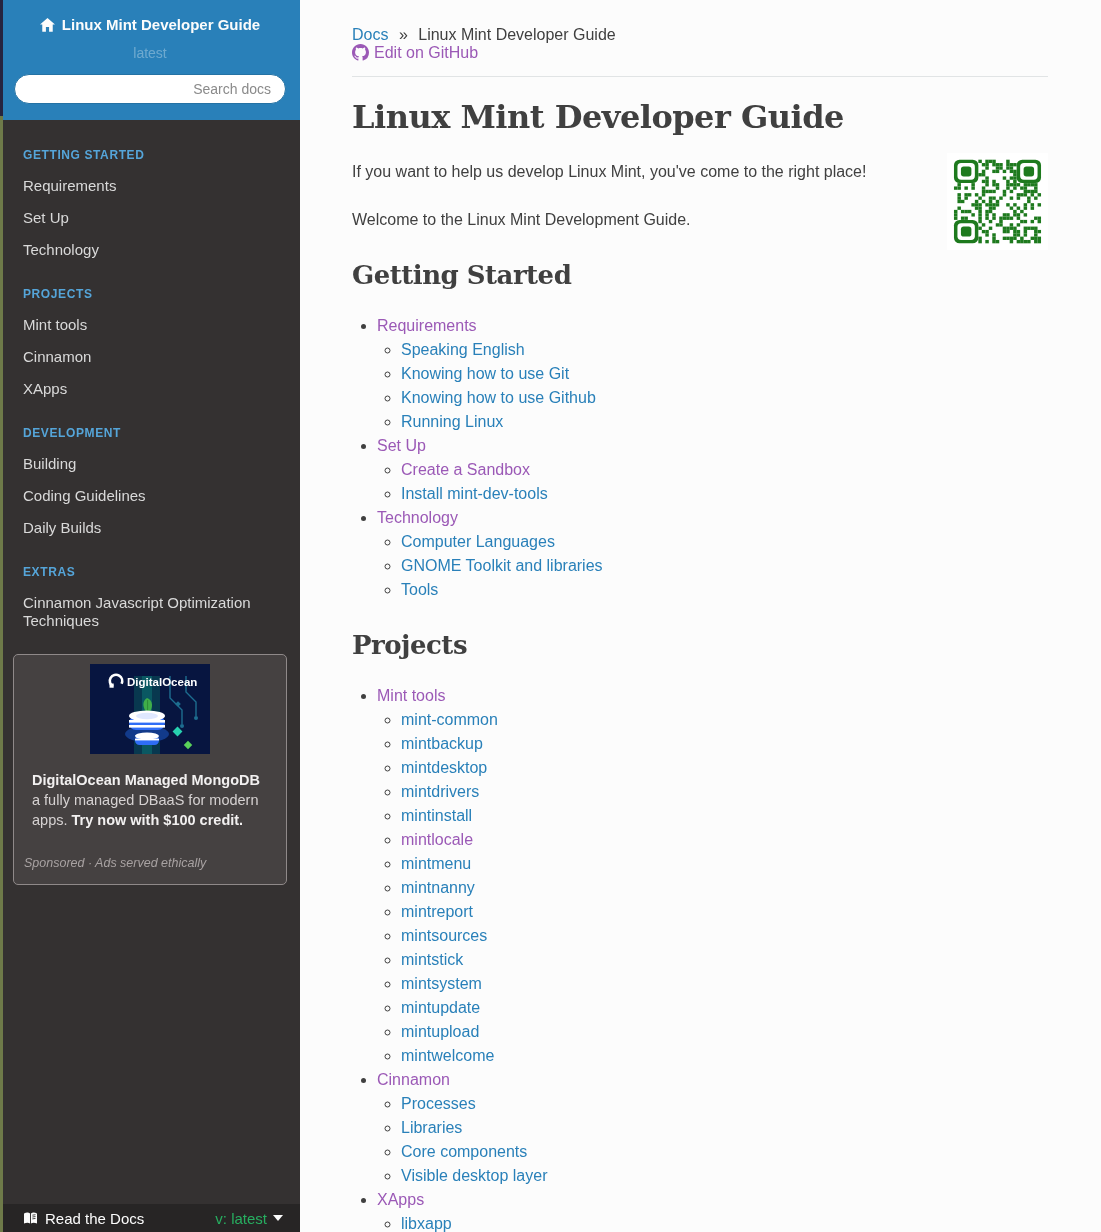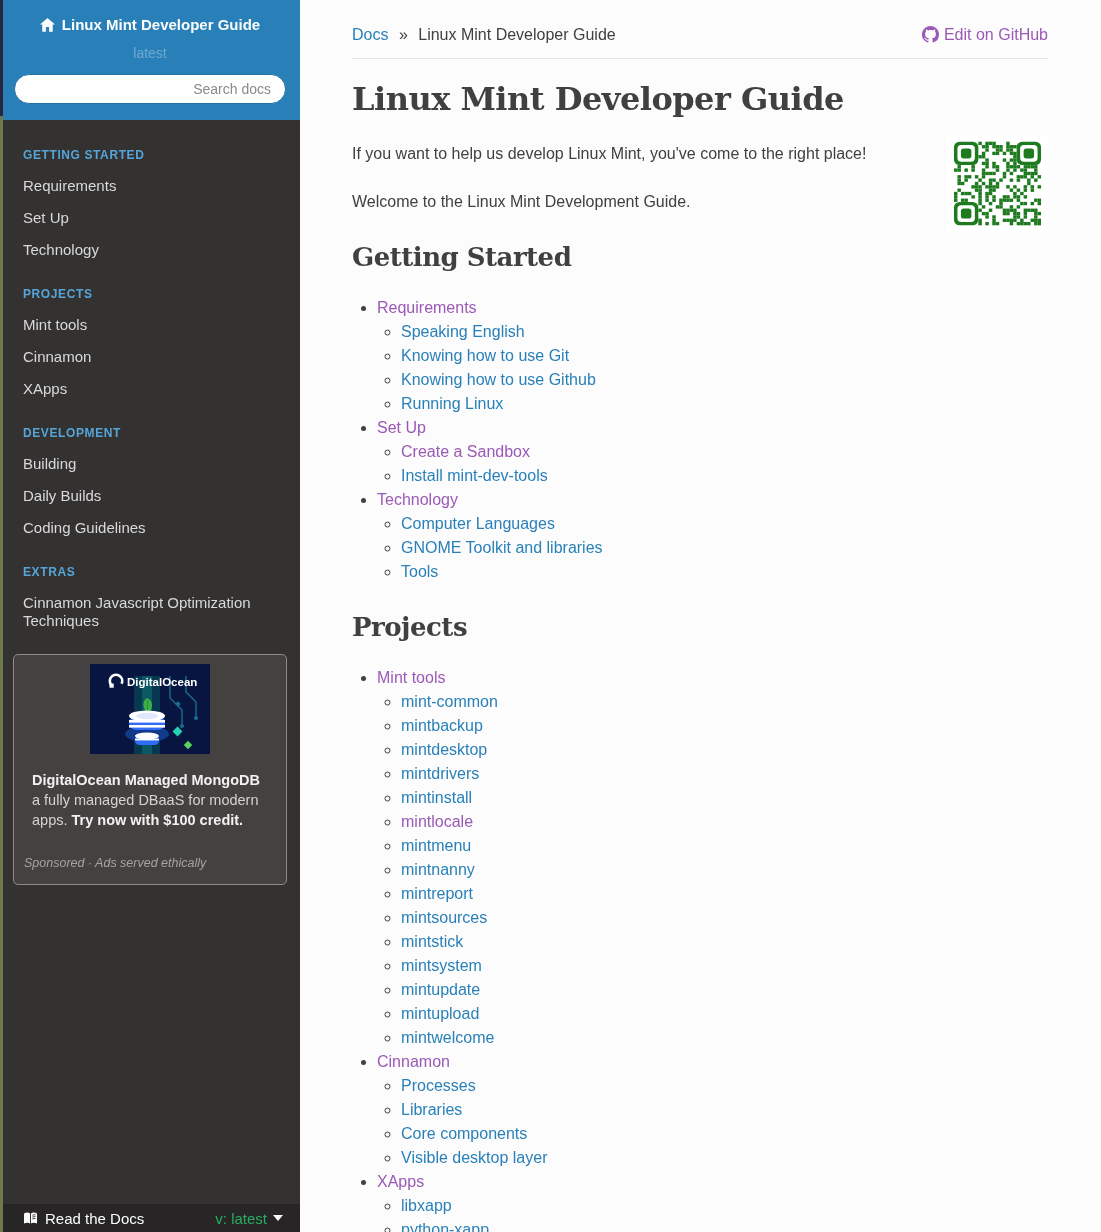--- a/index.html
+++ b/index.html
@@ -33,21 +33,21 @@
   
   .footer-bar { position:absolute; left:0; bottom:0; width:300px; height:28px; background:#272525; display:flex; align-items:center; justify-content:space-between; padding:0 17px 0 23px; z-index:20; }
   .rtd-label { display:inline-flex; align-items:center; gap:7px; color:#fcfcfc; font-size:15px; cursor:pointer; }
   .fly-version { display:inline-flex; align-items:center; gap:6px; color:#27ae60; font-size:15px; cursor:pointer; }
   .caret-down { width:0; height:0; border-left:5px solid transparent; border-right:5px solid transparent; border-top:6px solid #fcfcfc; display:inline-block; }
 
   
   .main { position:absolute; left:300px; top:0; width:801px; height:1232px; background:#fcfcfc; }
   .content { padding:26px 52px 0; max-width:800px; color:#404040; }
 
-  .crumb-row { display:flex; justify-content:space-between; align-items:flex-start; font-size:16px; }
+  .crumb-row { display:flex; justify-content:space-between; align-items:flex-start; font-size:16px;flex-direction:column; }
   .crumb-left { color:#404040; }
   .crumb-sep { margin:0 6px; color:#404040; }
   a.link-blue { color:#2980b9; text-decoration:none; cursor:pointer; }
   a.link-visited { color:#9b59b6; text-decoration:none; cursor:pointer; }
   .edit-github { display:inline-flex; align-items:flex-start; gap:5px; color:#9b59b6; font-size:16px; text-decoration:none; cursor:pointer; }
   .crumb-hr { border:none; border-top:1px solid #e1e4e5; margin-top:14px; }
 
   h1.page-title { font-family:"DejaVu Serif", serif; font-weight:700; font-size:32px; color:#404040; margin:21px 0 24px; letter-spacing:-0.5px; }
   h2.section-title { font-family:"DejaVu Serif", serif; font-weight:700; font-size:26px; color:#404040; margin:28px 0 0; letter-spacing:-0.5px; }
   .content p { font-size:16px; line-height:24px; margin-bottom:24px; }
@@ -80,22 +80,22 @@
       <p class="side-caption">GETTING STARTED</p>
       <a class="side-item">Requirements</a>
       <a class="side-item">Set Up</a>
       <a class="side-item">Technology</a>
       <p class="side-caption">PROJECTS</p>
       <a class="side-item">Mint tools</a>
       <a class="side-item">Cinnamon</a>
       <a class="side-item">XApps</a>
       <p class="side-caption">DEVELOPMENT</p>
       <a class="side-item">Building</a>
+      <a class="side-item">Coding Guidelines</a>
       <a class="side-item">Daily Builds</a>
-      <a class="side-item">Coding Guidelines</a>
       <p class="side-caption">EXTRAS</p>
       <a class="side-item">Cinnamon Javascript Optimization Techniques</a>
     </nav>
 
   <div class="ad-panel">
     <svg class="ad-image" viewBox="0 0 120 90">
       <rect x="0" y="0" width="120" height="90" fill="#071540"></rect>
       <rect x="44" y="12" width="26" height="78" fill="#0b7a6e" opacity="0.35"></rect>
       <rect x="52" y="12" width="10" height="78" fill="#12a38f" opacity="0.30"></rect>
 

